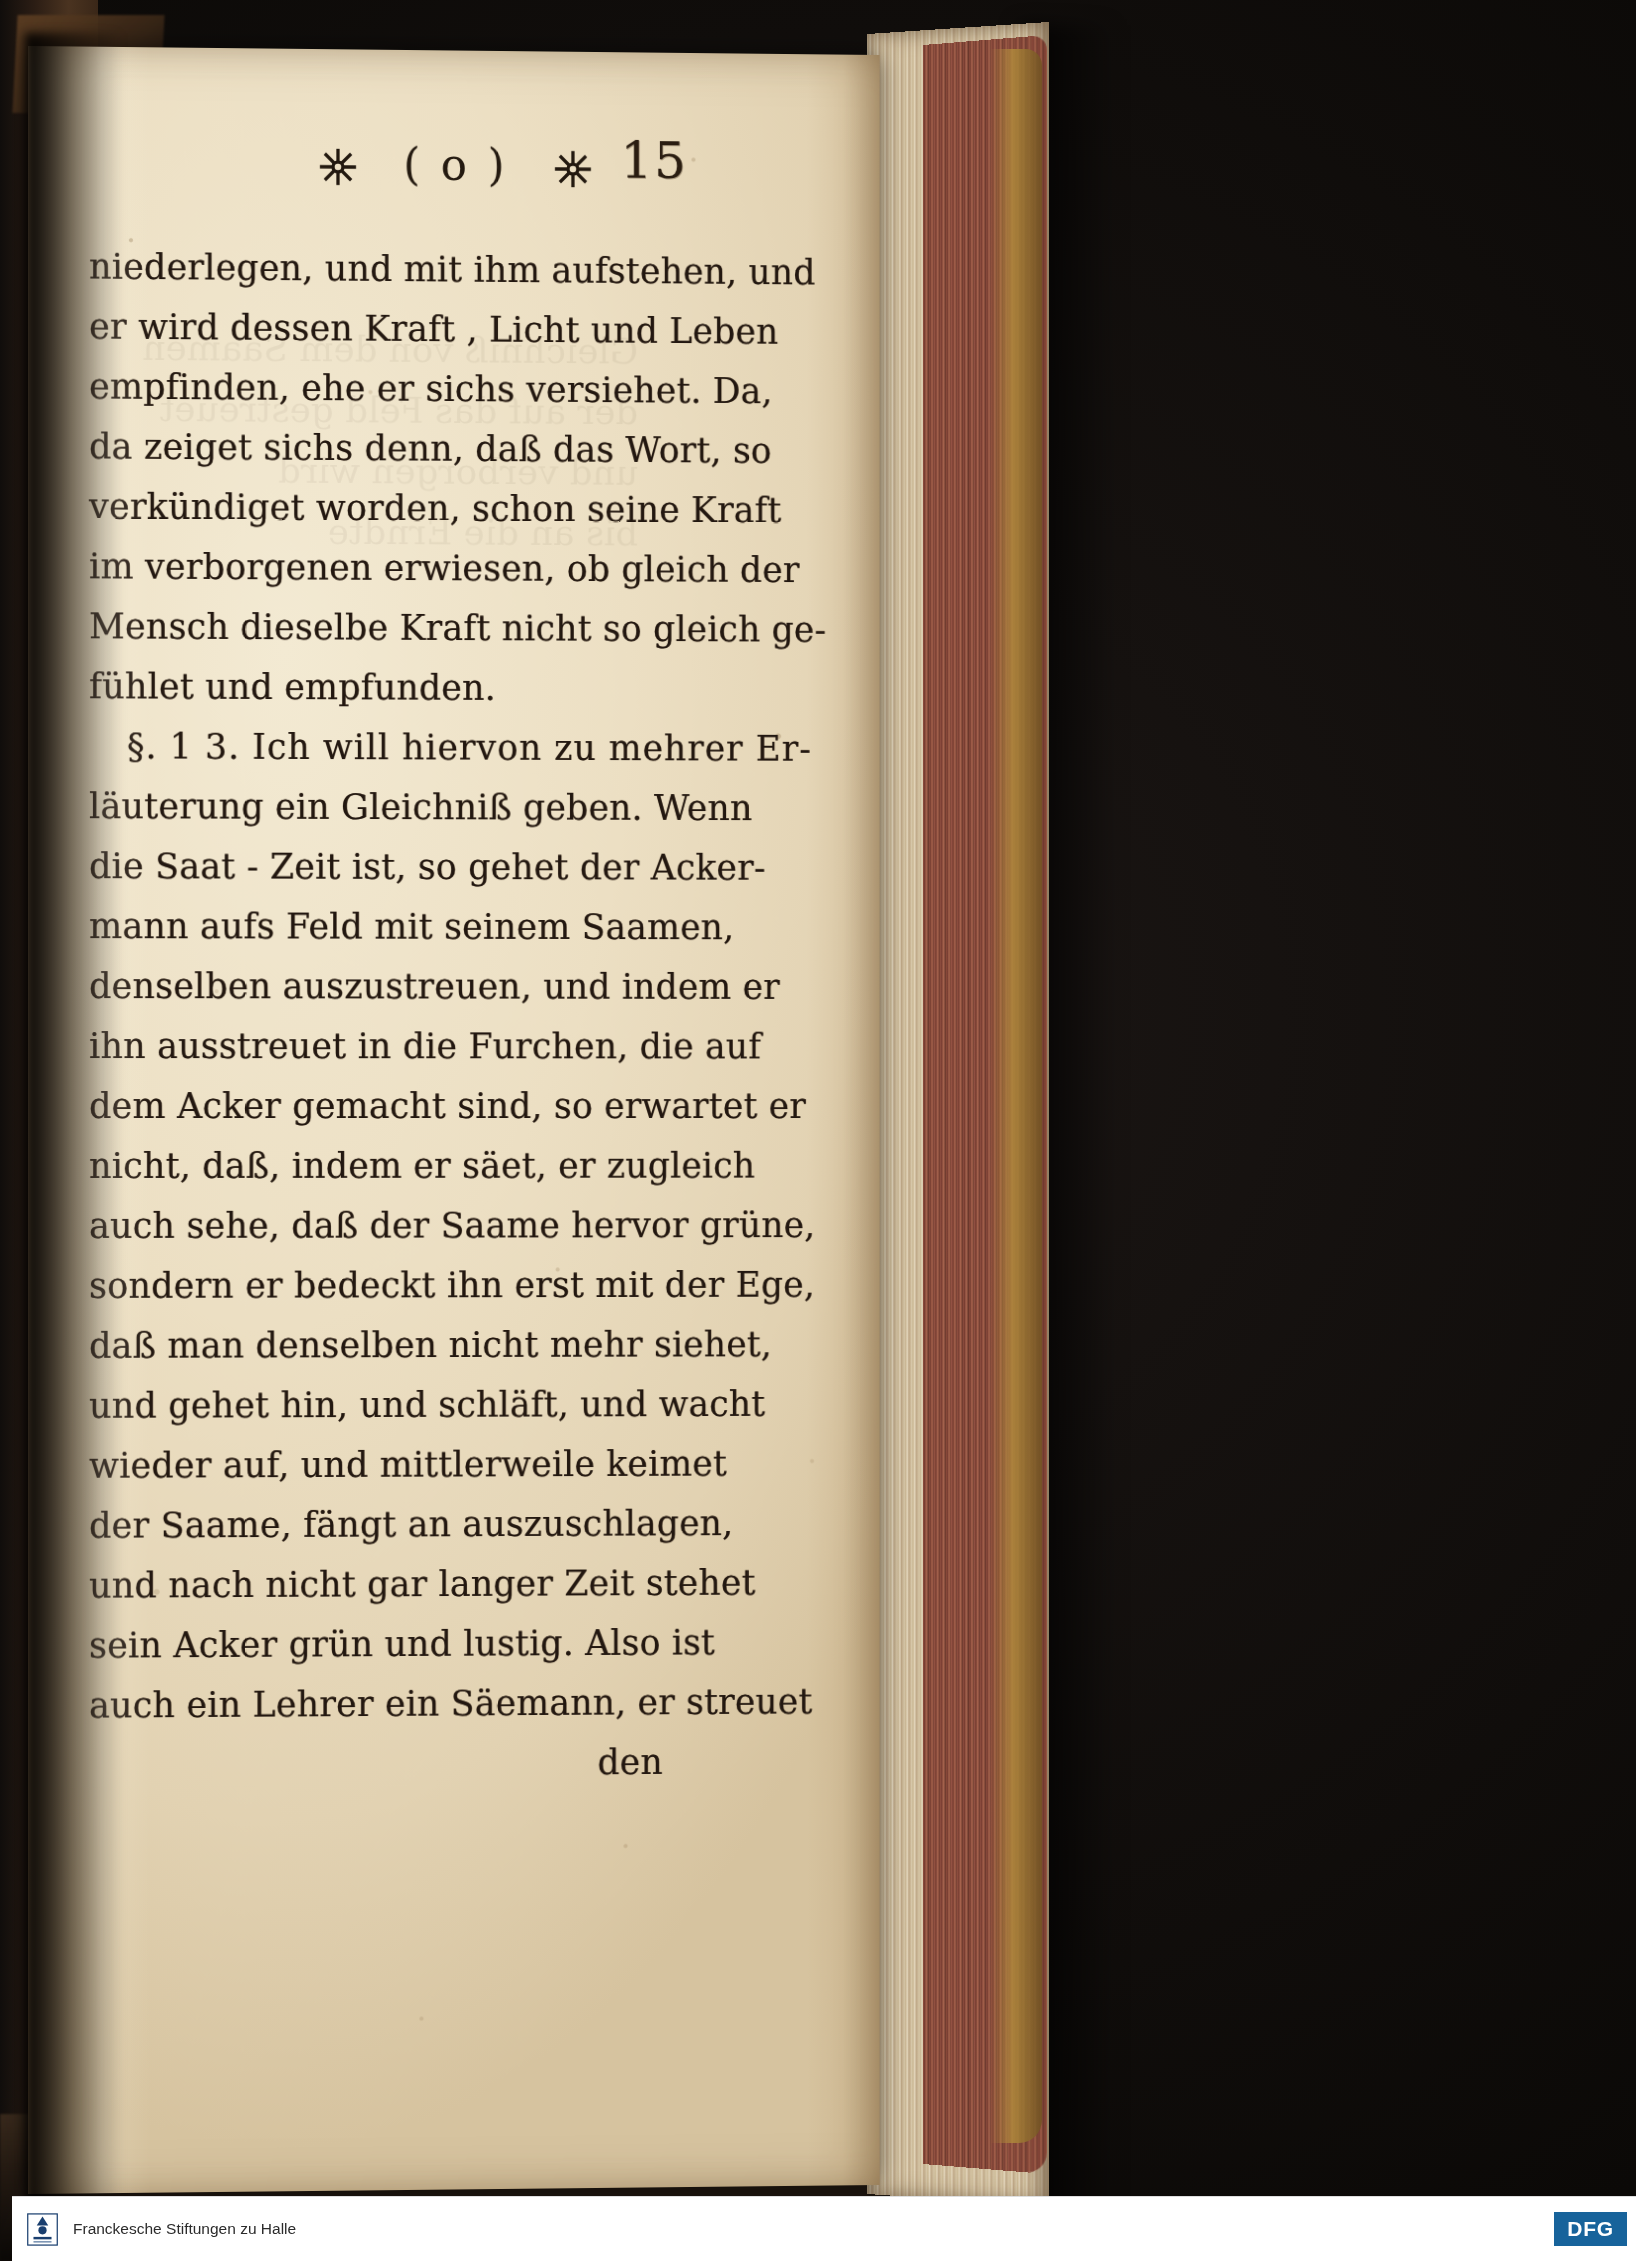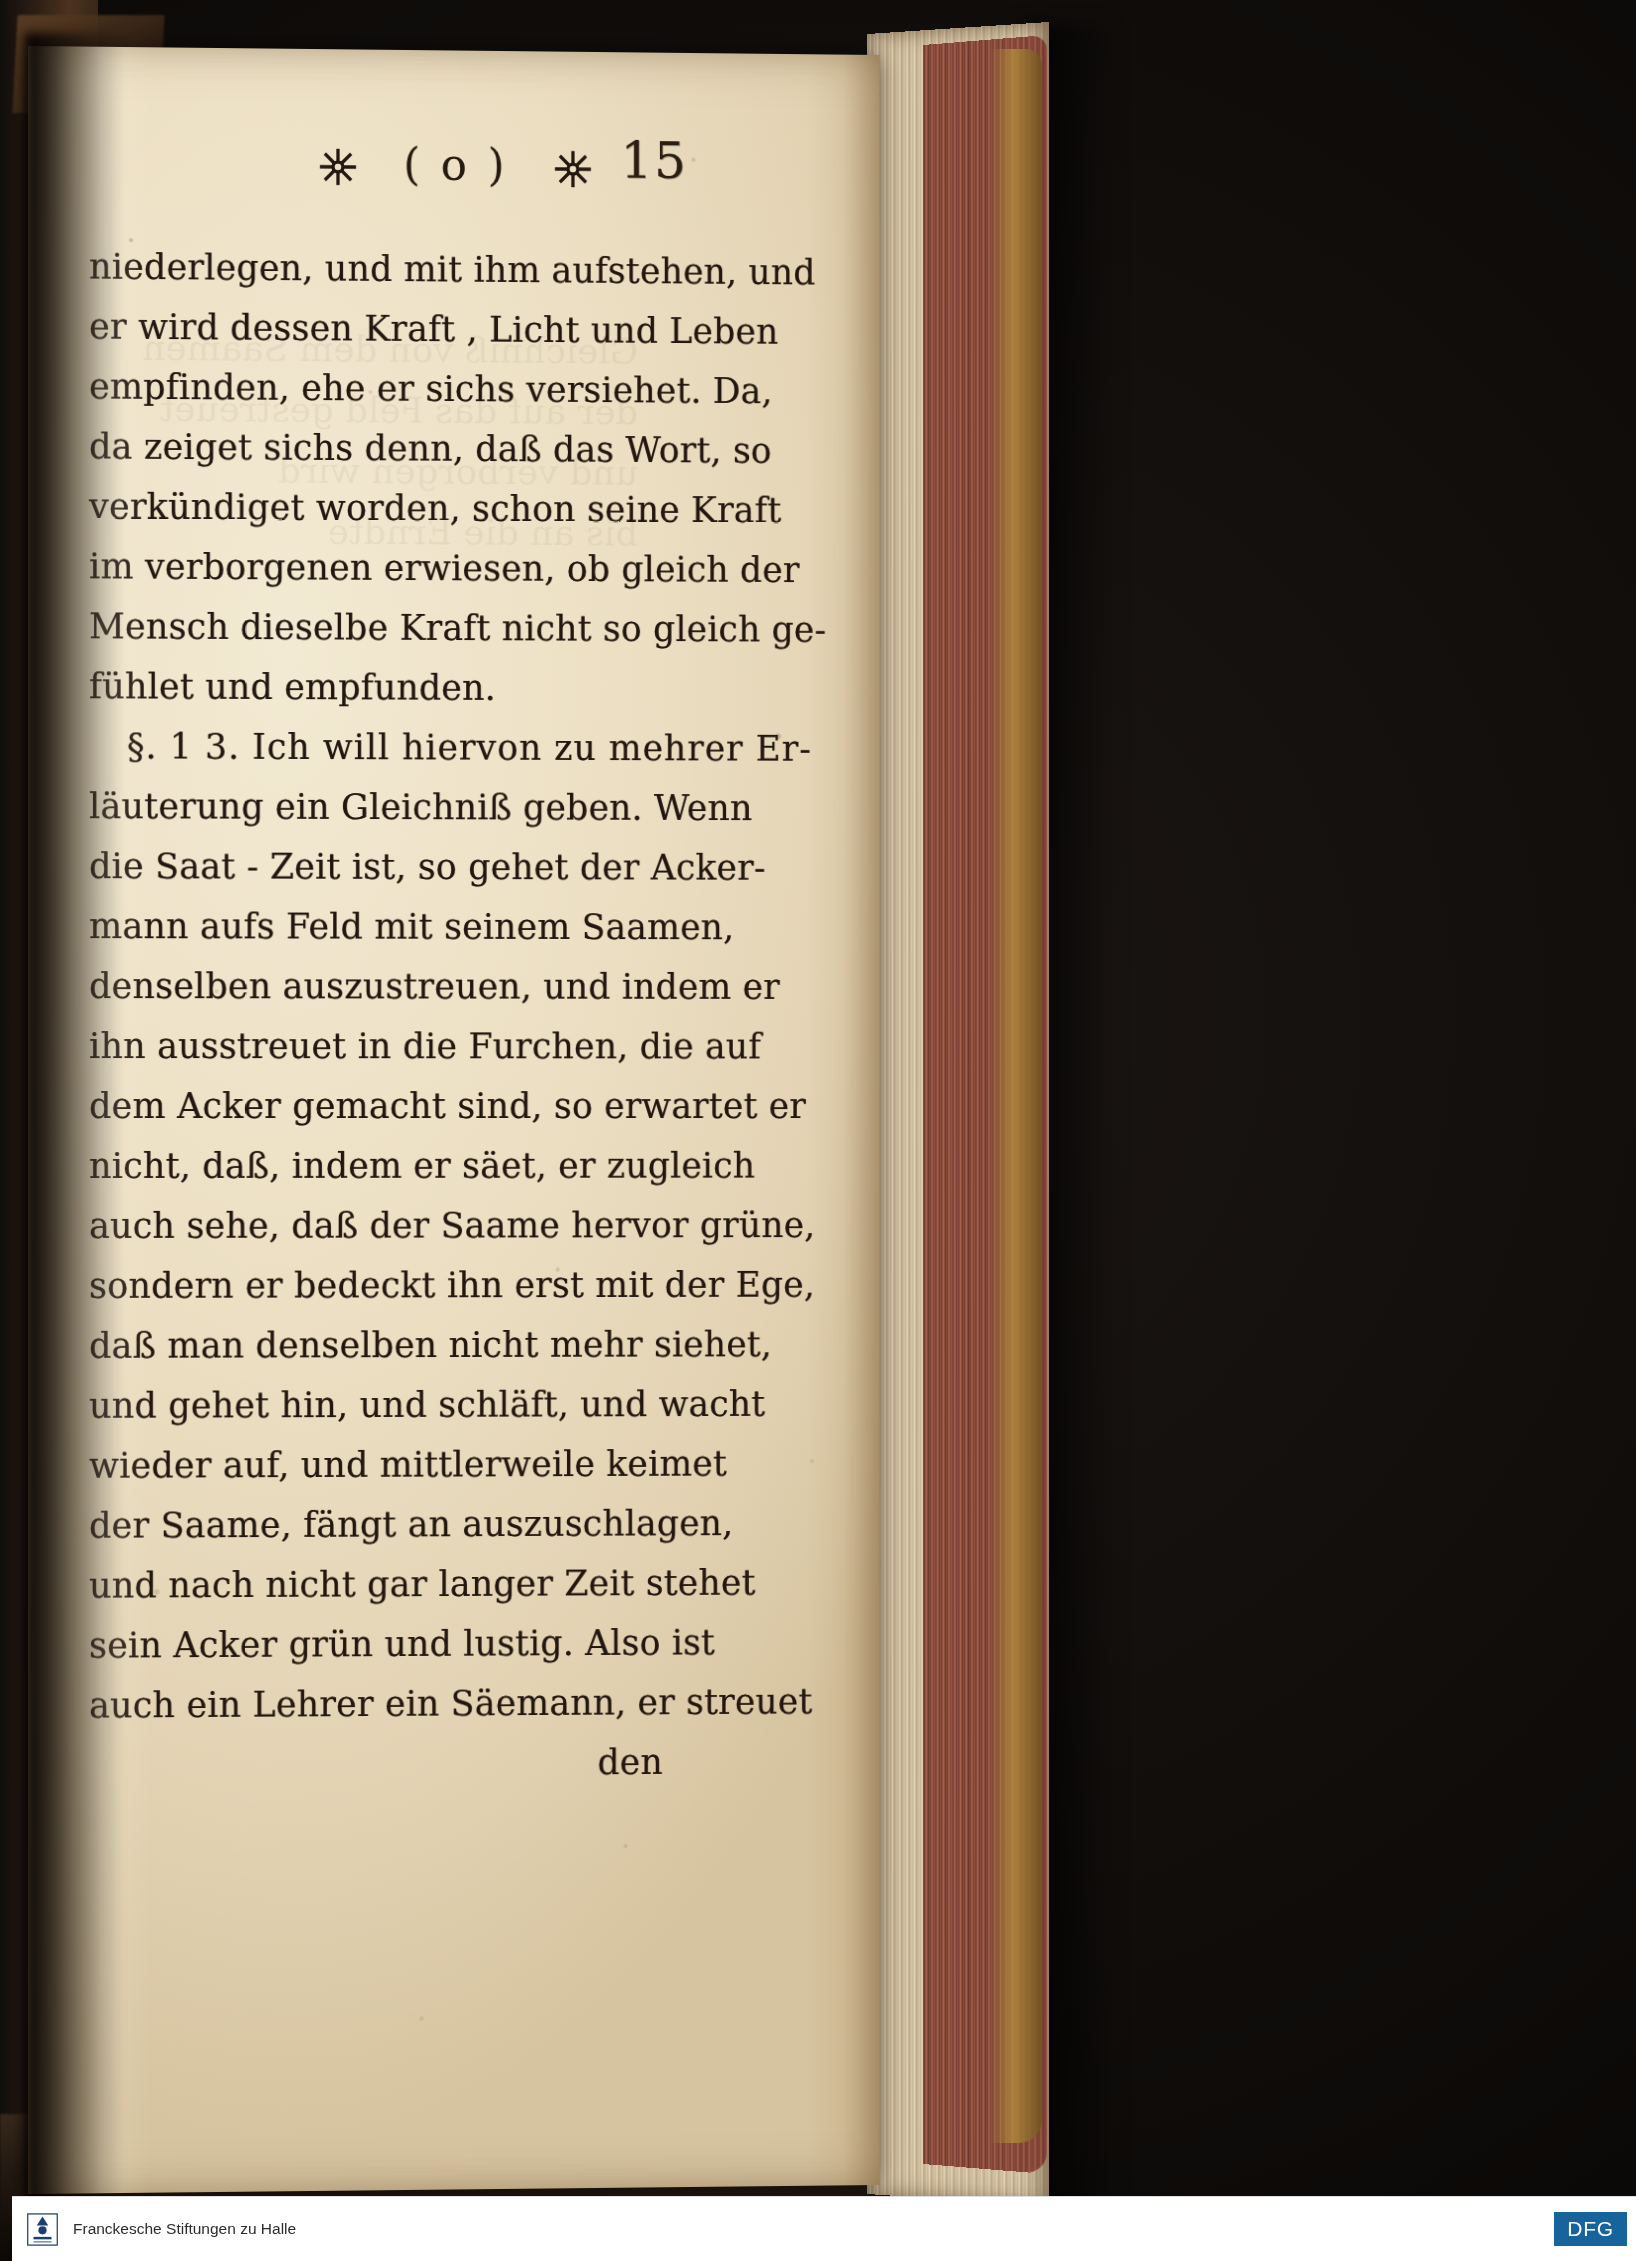--- a/index.html
+++ b/index.html
@@ -253,21 +253,21 @@
     font-family: "Liberation Sans", sans-serif;
     font-size: 15.5px;
     color: #2b2b2b;
   }
   .dfg-badge {
     margin-left: auto;
     margin-right: 21px;
     background: #17639b;
     color: #ffffff;
     font-family: "Liberation Sans", sans-serif;
-    font-weight: normal;
+    font-weight: bold;
     font-size: 21px;
     letter-spacing: 0.8px;
     padding: 5.7px 13px 7.4px 13px;
     line-height: 1;
   }
 </style>
 </head>
 <body>
 
 <div class="scan-root">

